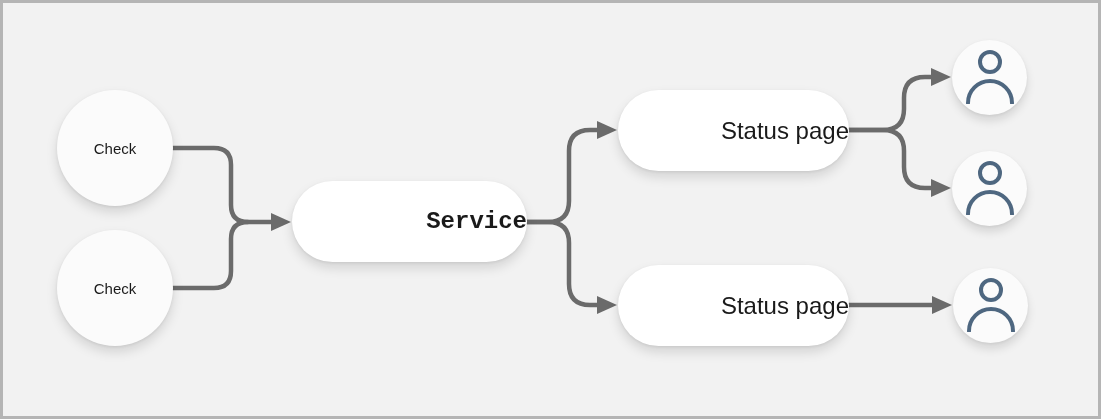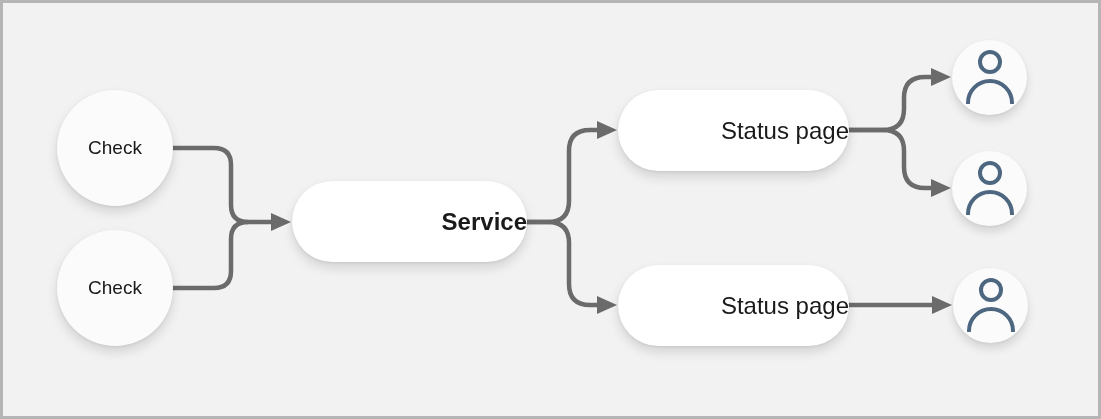--- a/index.html
+++ b/index.html
@@ -43,31 +43,31 @@
     align-items: center;
     justify-content: center;
     color: var(--text);
   }
   .circle-node {
     width: 116px;
     height: 116px;
     border-radius: 50%;
     background: var(--circle-fill);
     box-shadow: 0 6px 12px rgba(0,0,0,0.13), 0 1px 3px rgba(0,0,0,0.07);
-    font-size: 19px;
+    font-size: 15px;
   }
   .pill-node {
     height: 81px;
     border-radius: 41px;
     background: var(--pill-fill);
     box-shadow: 0 6px 12px rgba(0,0,0,0.13), 0 1px 3px rgba(0,0,0,0.07);
     font-size: 24px;
     justify-content: flex-end;
   }
-  .pill-service { left: 292px; top: 181px; width: 235px; font-weight: 700; }
+  .pill-service { left: 292px; top: 181px; width: 235px; font-weight: 700; font-family: Liberation Mono, monospace; }
   .pill-status-1 { left: 618px; top: 90px;  width: 231px; }
   .pill-status-2 { left: 618px; top: 265px; width: 231px; }
   .user-node {
     width: 75px;
     height: 75px;
     border-radius: 50%;
     background: var(--circle-fill);
     box-shadow: 0 6px 10px rgba(0,0,0,0.12), 0 1px 3px rgba(0,0,0,0.06);
   }
   .person-svg {

